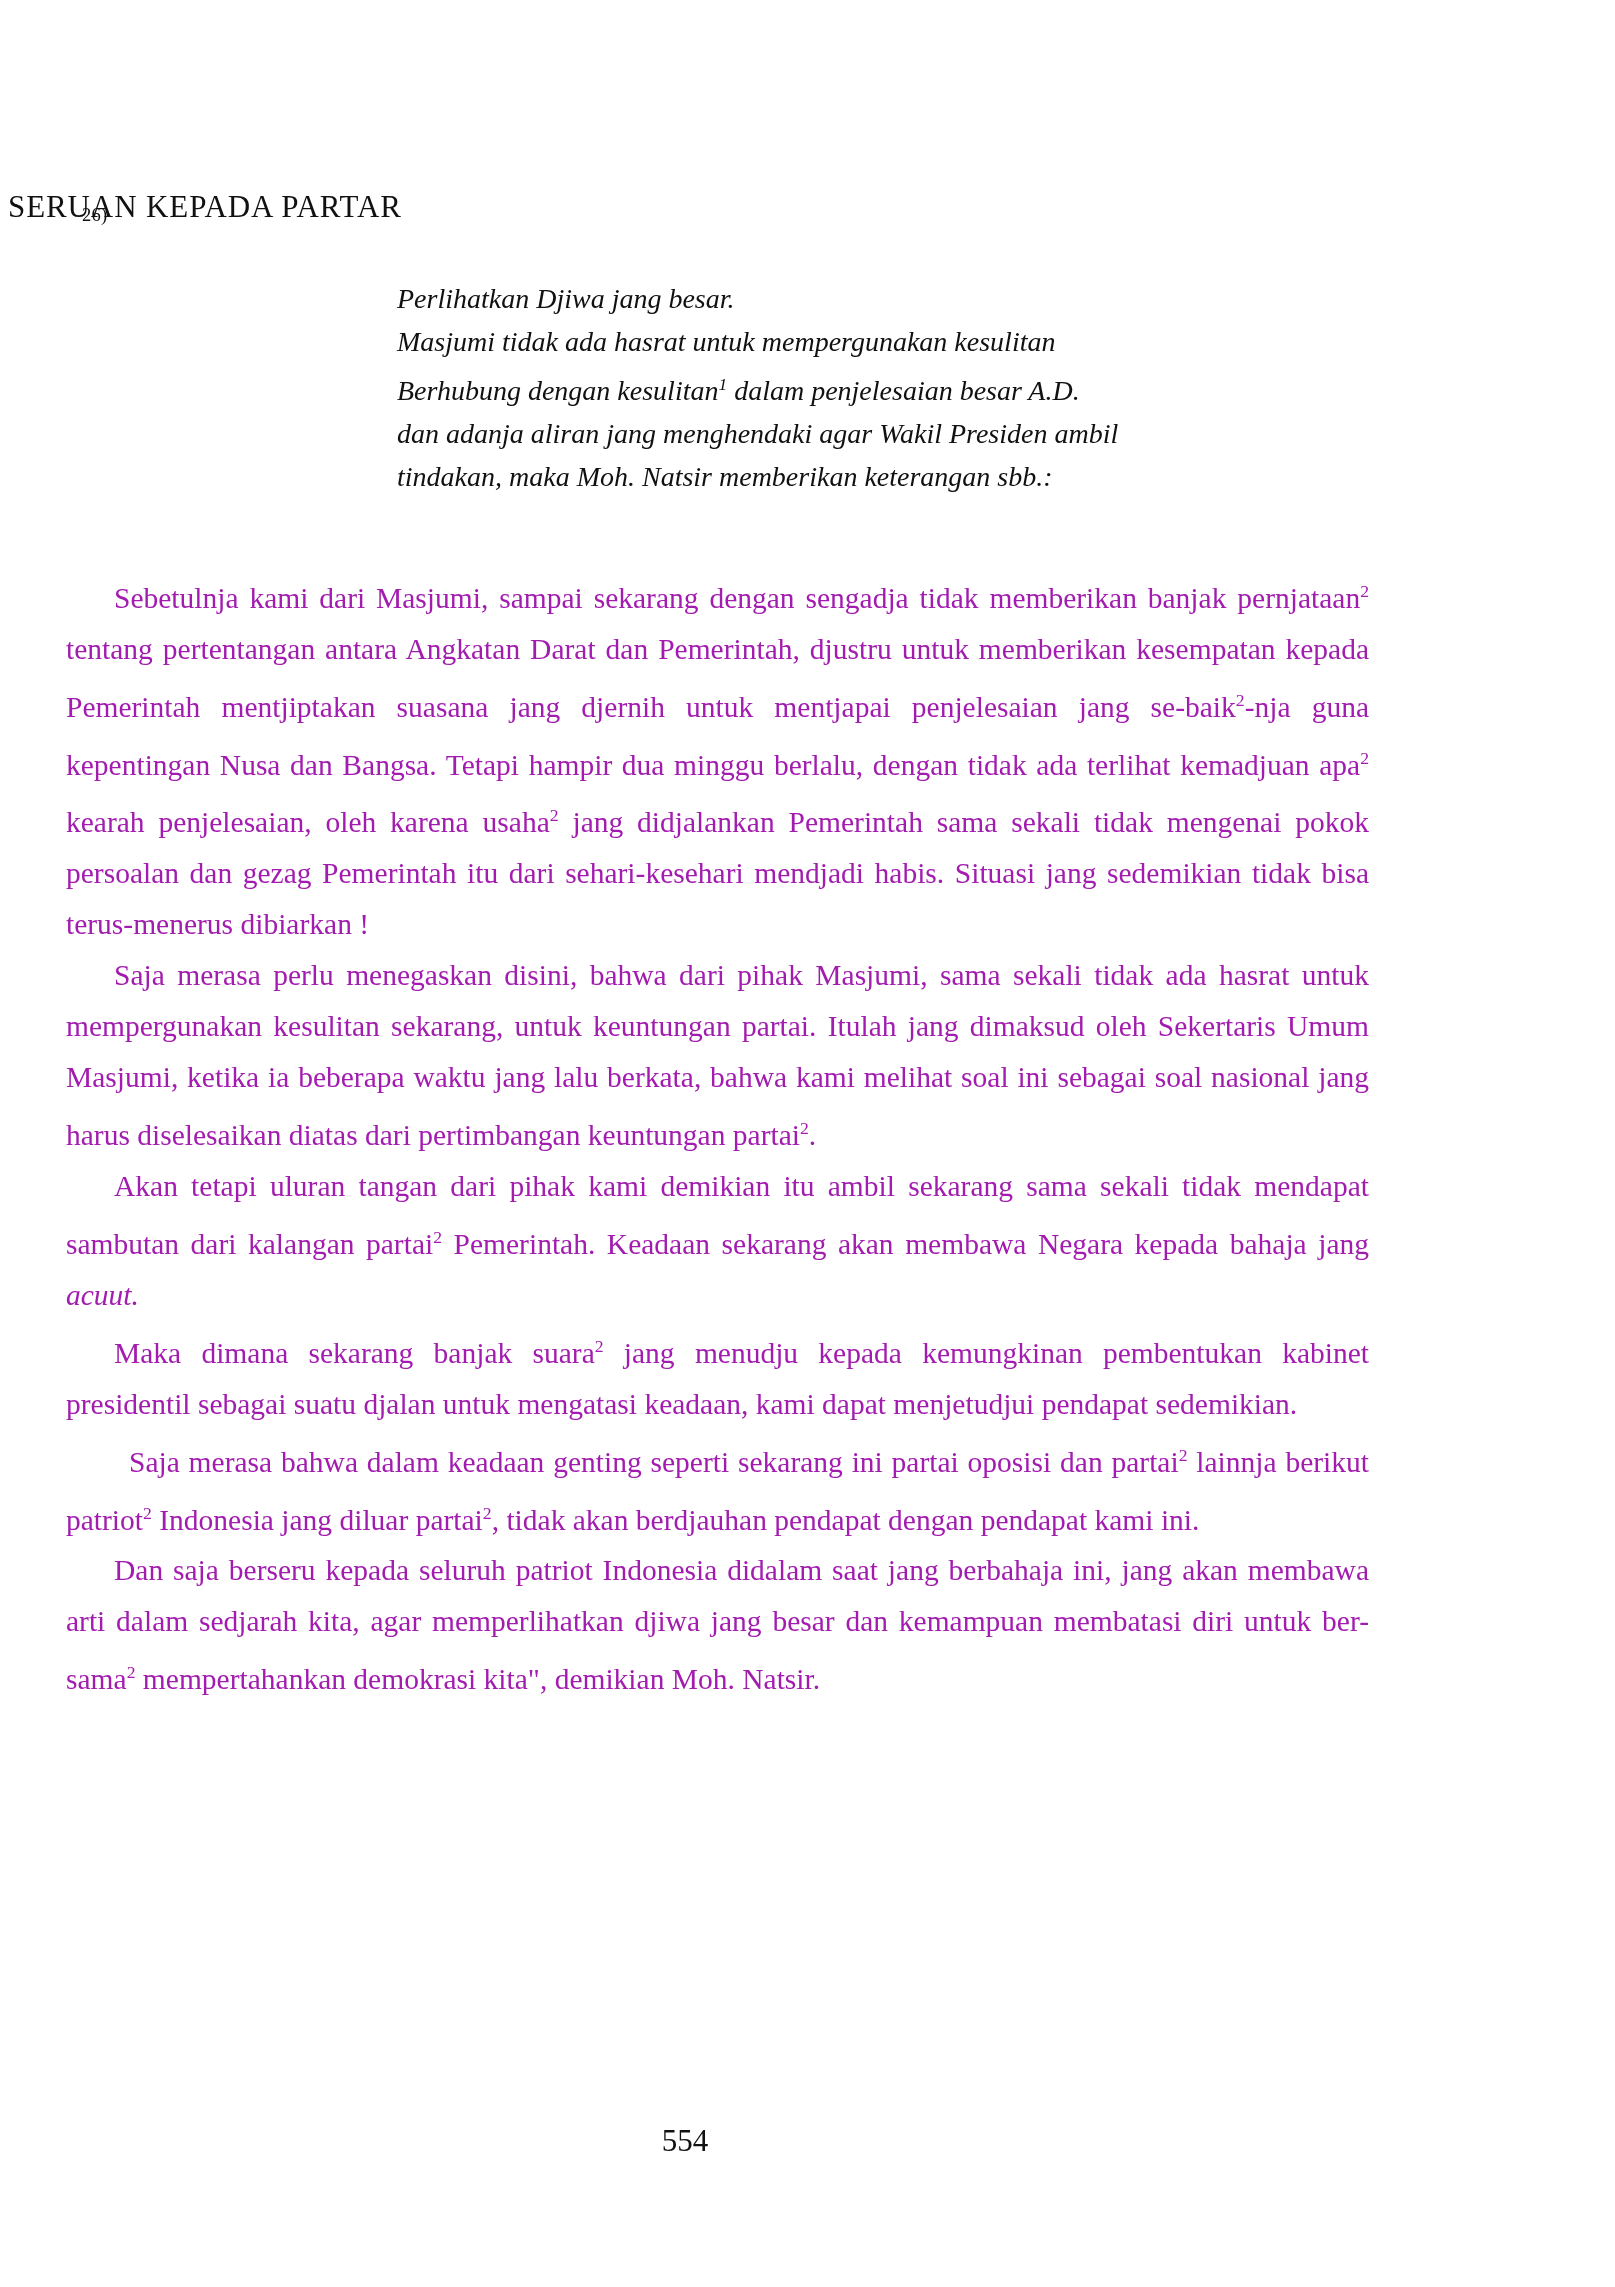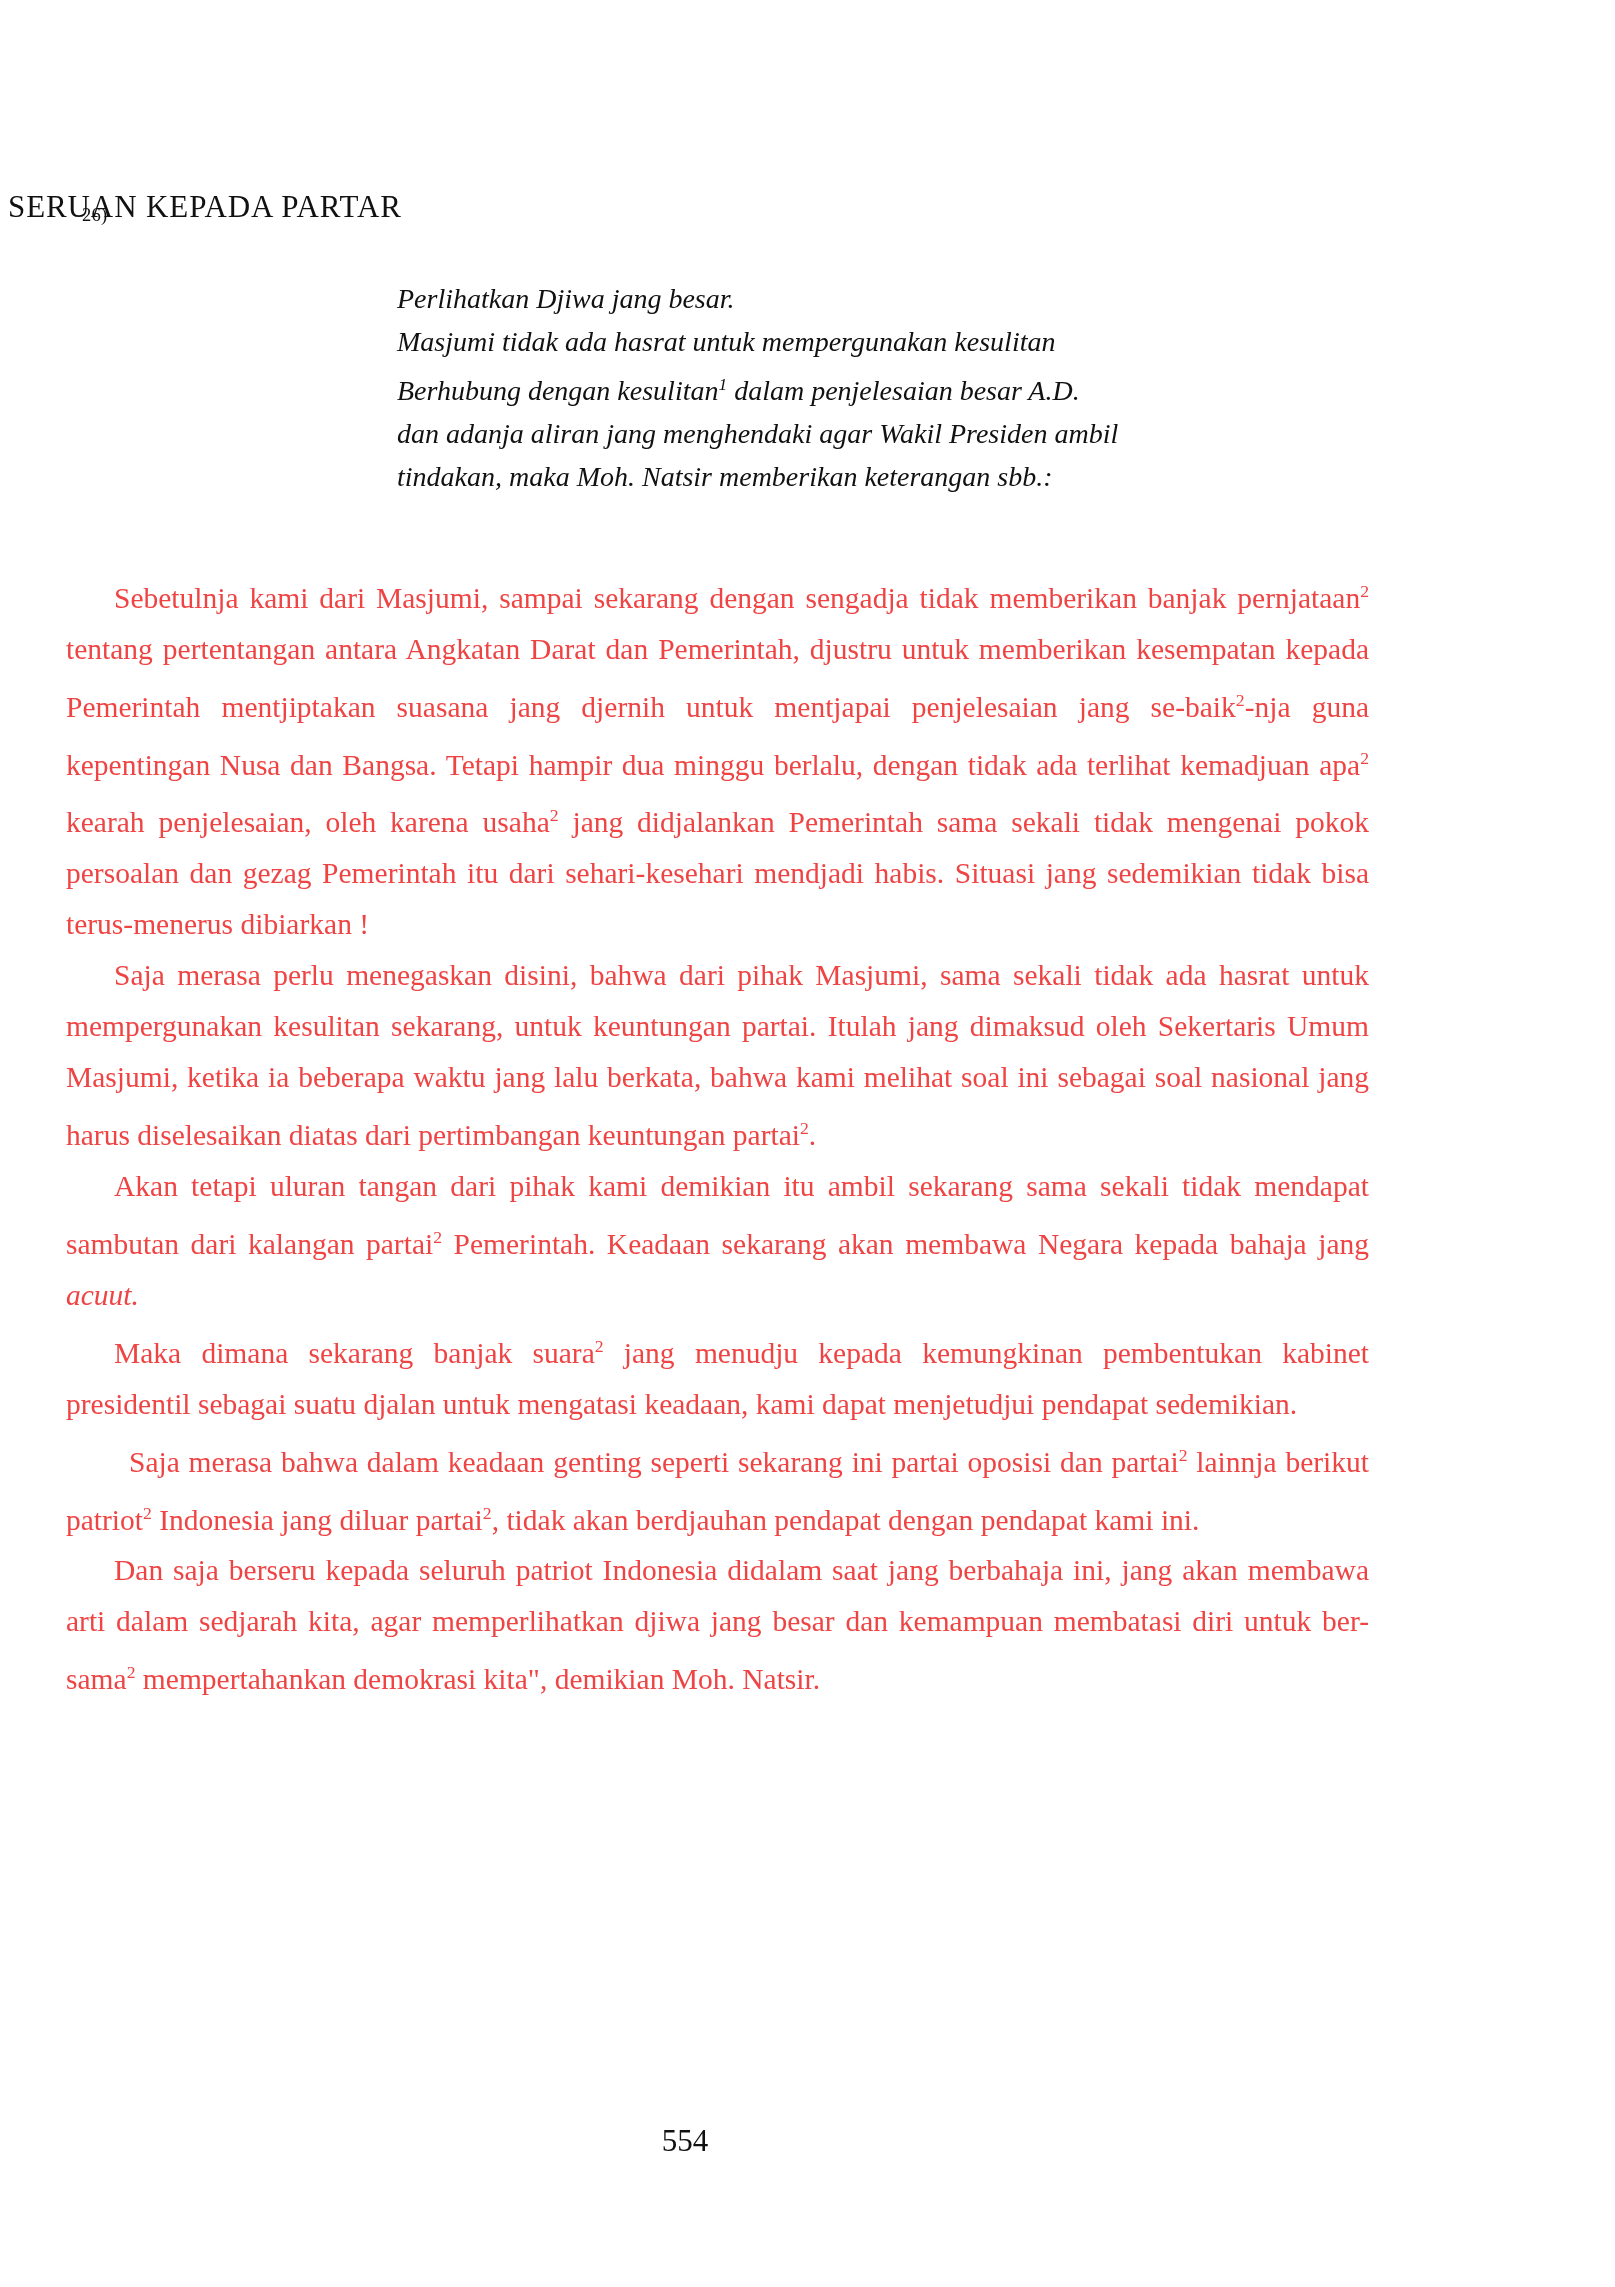--- a/index.html
+++ b/index.html
@@ -70,21 +70,21 @@
   }
   
   .body-text {
     position: absolute;
     left: 66px;
     top: 566px;
     width: 1303px;
     font-size: 29.5px;
     line-height: 51px;
     font-family: "Liberation Serif", serif;
-    color: #ef4444;
+    color: #a21caf;
     text-align: justify;
   }
   .body-text p {
     margin: 0;
     text-indent: 48px;
     text-align: justify;
     text-justify: inter-word;
   }
   .body-text p.wide-indent { text-indent: 63px; }
   .body-text sup {

